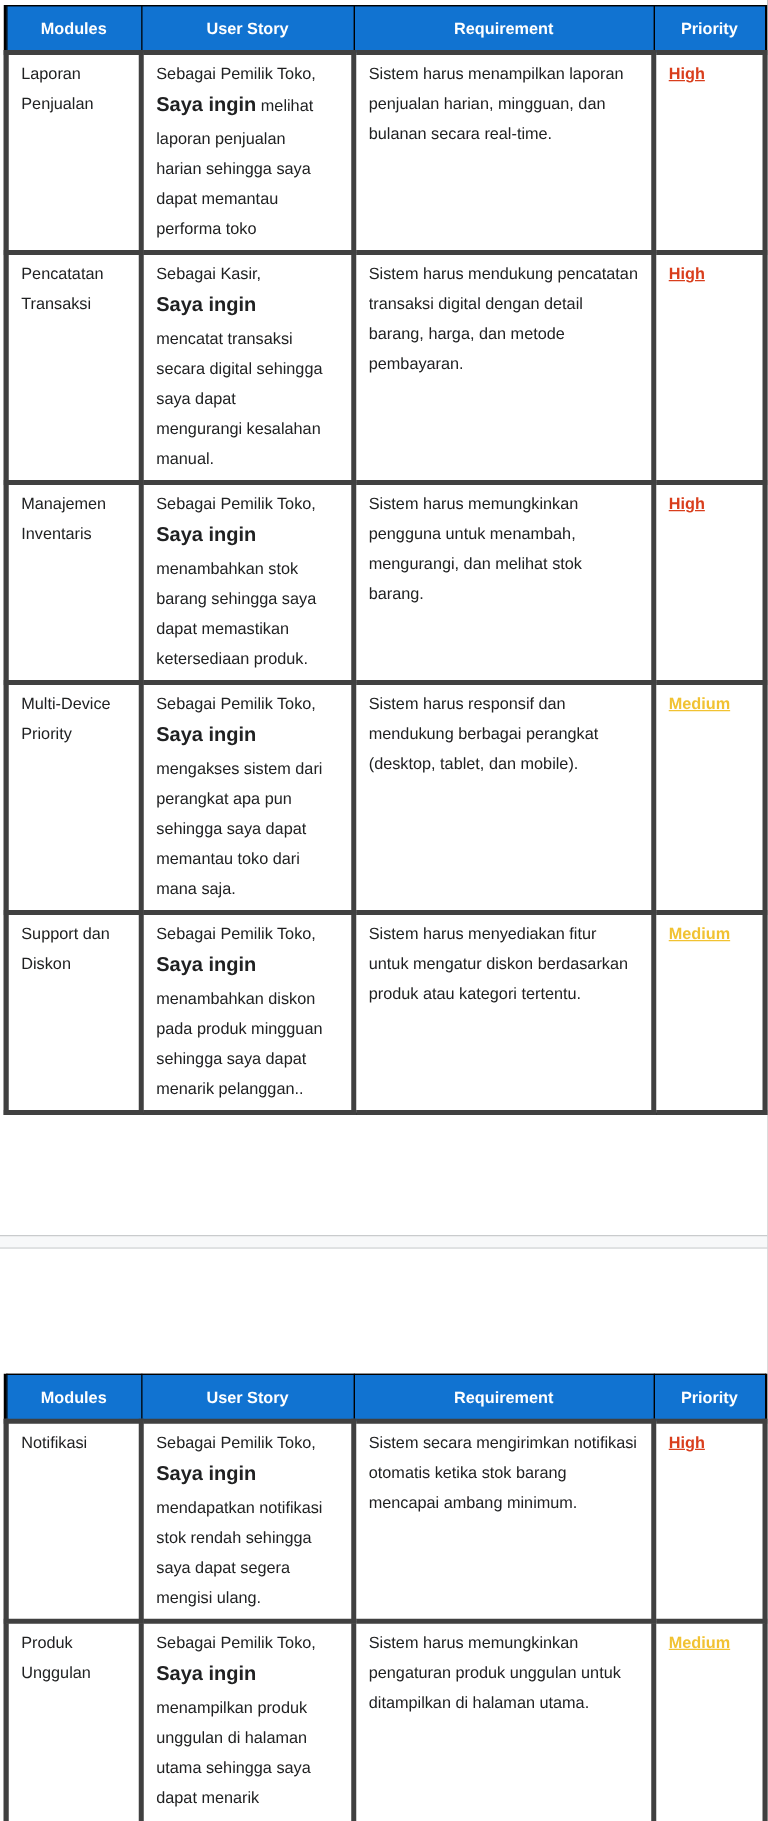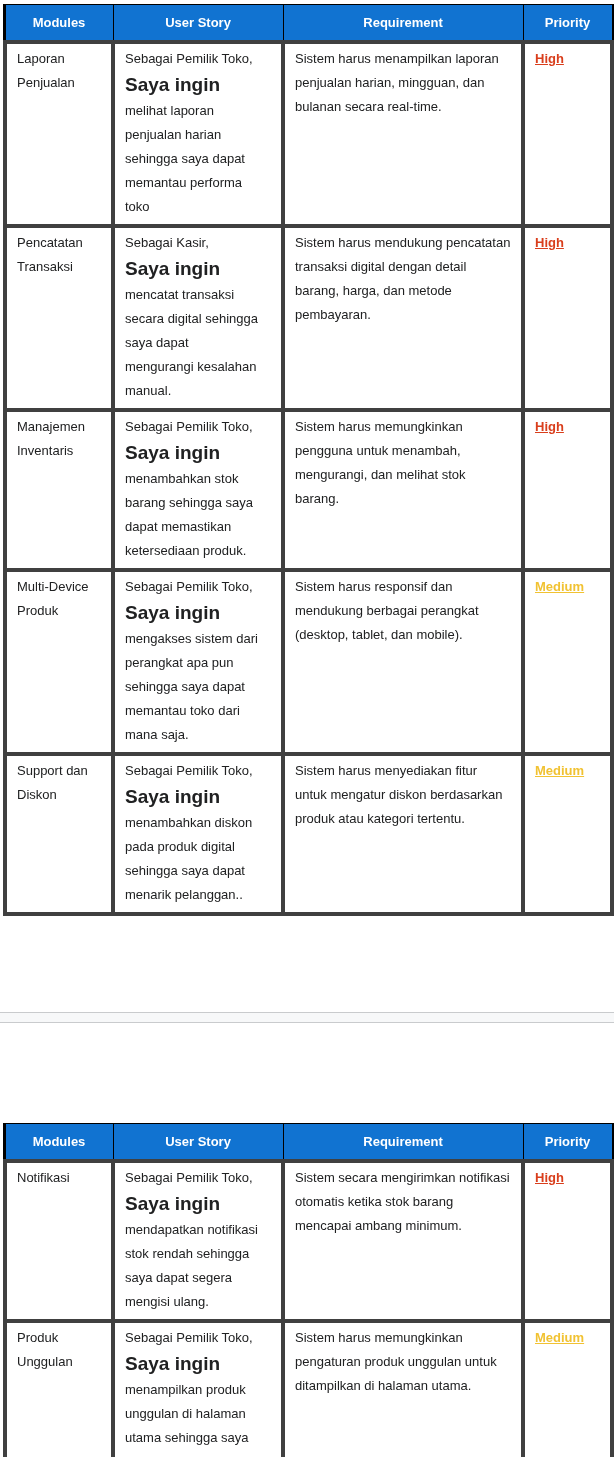--- a/index.html
+++ b/index.html
@@ -39,21 +39,21 @@
     font-size: 13px;
     line-height: 24px;
     padding: 3px 10px 5px 10px;
     background: #ffffff;
   }
   td.cell-module { word-wrap: break-word; }
   td.cell-story .story-body { width: 133px; }
   td.cell-req { padding-right: 8px; }
   .saya-bold {
     font-weight: bold;
-    font-size: 19px;
+    font-size: 16px;
     line-height: 28px;
   }
   td.cell-priority {
     font-weight: bold;
     padding-left: 12px;
     text-decoration: underline;
   }
   .gap-top { height: 96px; background: #ffffff; }
   .page-break-band {
     height: 9px;
@@ -110,34 +110,34 @@
     <td class="cell-module">Manajemen Inventaris</td>
     <td class="cell-story">
       <div class="story-role">Sebagai Pemilik Toko,</div>
       <div class="story-body"><span class="saya-bold">Saya ingin</span><span class="story-rest"> menambahkan stok barang sehingga saya dapat memastikan ketersediaan produk.</span></div>
     </td>
     <td class="cell-req">Sistem harus memungkinkan pengguna untuk menambah, mengurangi, dan melihat stok barang.</td>
     <td class="cell-priority" style="color: rgb(217, 62, 28);">High</td>
   </tr>
 
   <tr>
-    <td class="cell-module">Multi-Device Produk</td>
+    <td class="cell-module">Multi-Device Priority</td>
     <td class="cell-story">
       <div class="story-role">Sebagai Pemilik Toko,</div>
       <div class="story-body"><span class="saya-bold">Saya ingin</span><span class="story-rest"> mengakses sistem dari perangkat apa pun sehingga saya dapat memantau toko dari mana saja.</span></div>
     </td>
     <td class="cell-req">Sistem harus responsif dan mendukung berbagai perangkat (desktop, tablet, dan mobile).</td>
     <td class="cell-priority" style="color: rgb(241, 194, 50);">Medium</td>
   </tr>
 
   <tr>
     <td class="cell-module">Support dan Diskon</td>
     <td class="cell-story">
       <div class="story-role">Sebagai Pemilik Toko,</div>
-      <div class="story-body"><span class="saya-bold">Saya ingin</span><span class="story-rest"> menambahkan diskon pada produk digital sehingga saya dapat menarik pelanggan..</span></div>
+      <div class="story-body"><span class="saya-bold">Saya ingin</span><span class="story-rest"> menambahkan diskon pada produk mingguan sehingga saya dapat menarik pelanggan..</span></div>
     </td>
     <td class="cell-req">Sistem harus menyediakan fitur untuk mengatur diskon berdasarkan produk atau kategori tertentu.</td>
     <td class="cell-priority" style="color: rgb(241, 194, 50);">Medium</td>
   </tr>
 </tbody>
   </table>
 
   <div class="gap-top"></div>
   <div class="page-break-band"></div>
   <div class="gap-bottom"></div>

